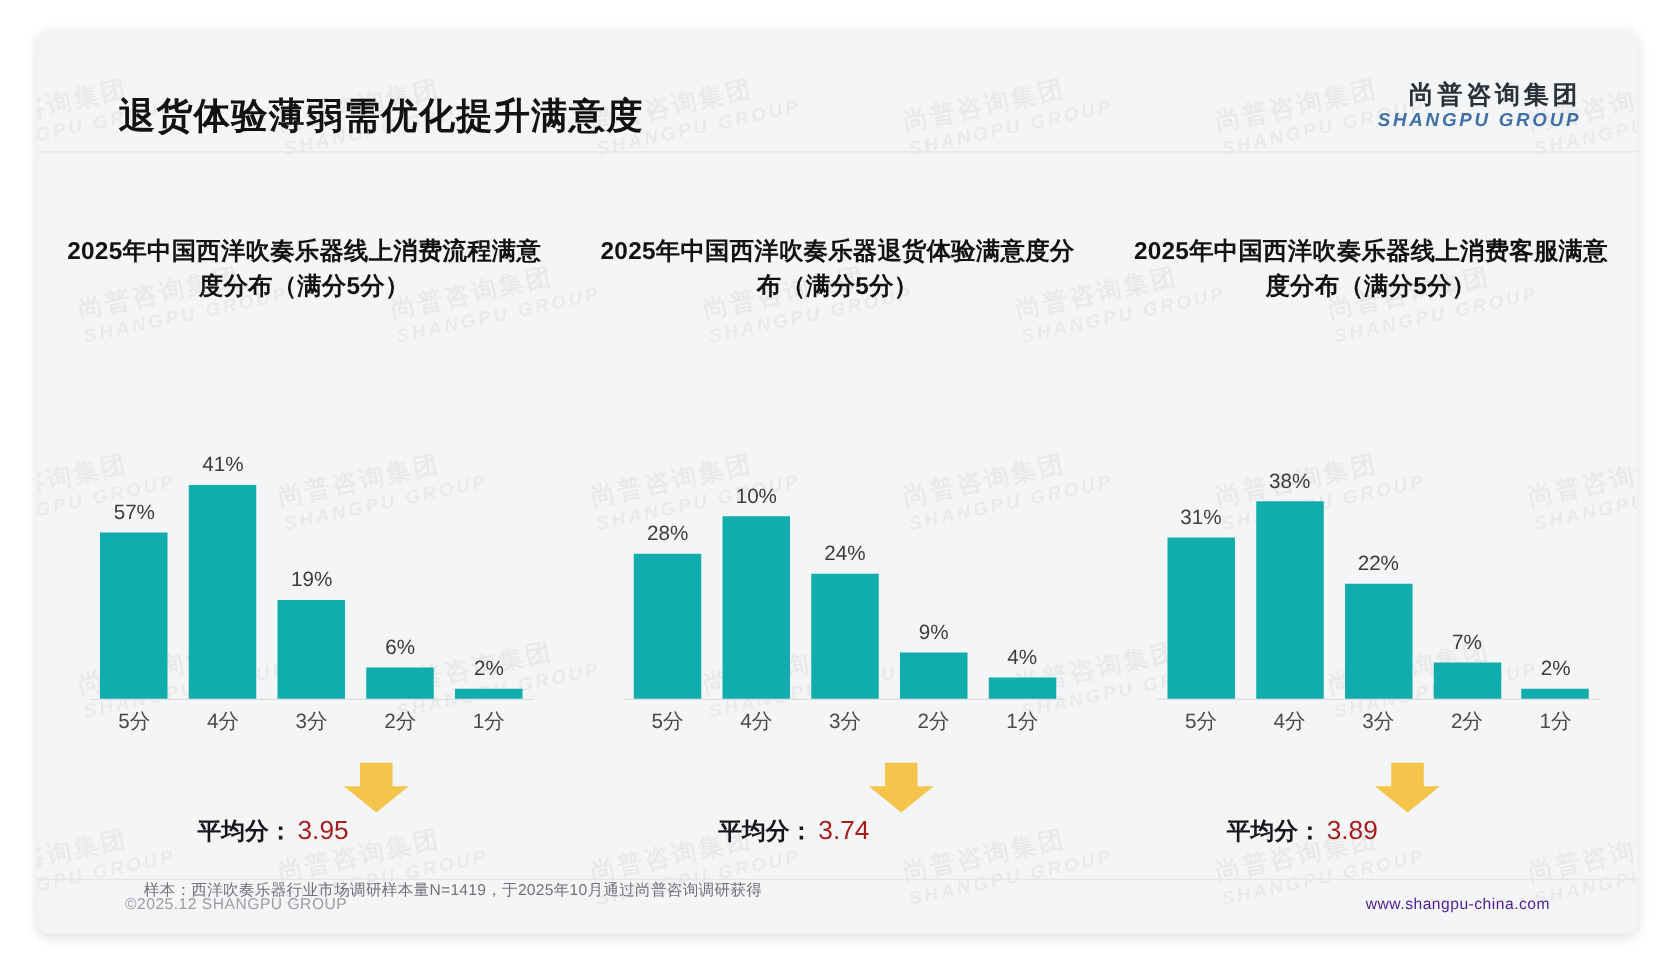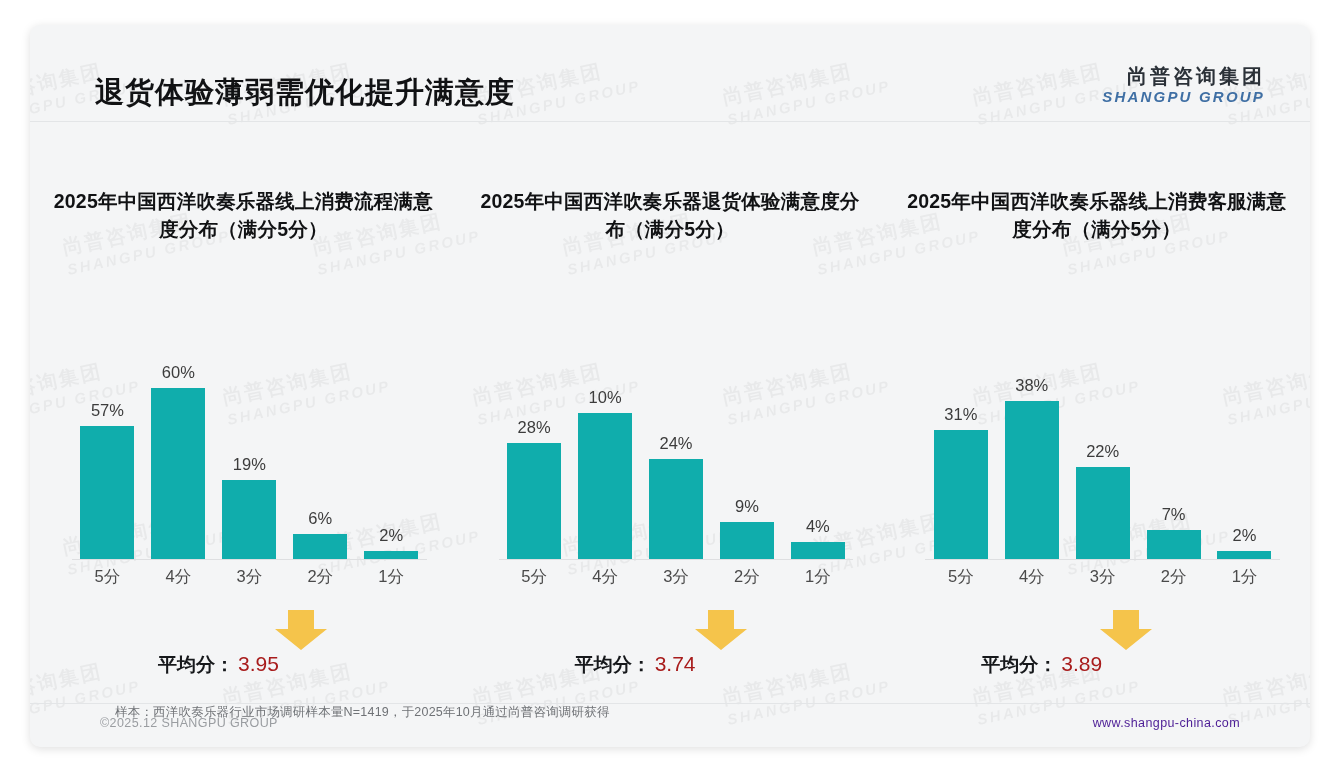--- a/index.html
+++ b/index.html
@@ -370,21 +370,21 @@
 
     <div class="panel p0">
       <div class="chart-title">2025年中国西洋吹奏乐器线上消费流程满意度分布（满分5分）</div>
       <div class="plot">
         <div class="bars">
             <div class="bar-col">
               <div class="bar-val">57%</div>
               <div class="bar" style="height: 133.12px; background: rgb(16, 173, 172);"></div>
             </div>
             <div class="bar-col">
-              <div class="bar-val">60%</div>
+              <div class="bar-val">41%</div>
               <div class="bar" style="height: 170.56px; background: rgb(16, 173, 172);"></div>
             </div>
             <div class="bar-col">
               <div class="bar-val">19%</div>
               <div class="bar" style="height: 79.04px; background: rgb(16, 173, 172);"></div>
             </div>
             <div class="bar-col">
               <div class="bar-val">6%</div>
               <div class="bar" style="height: 24.96px; background: rgb(16, 173, 172);"></div>
             </div>

